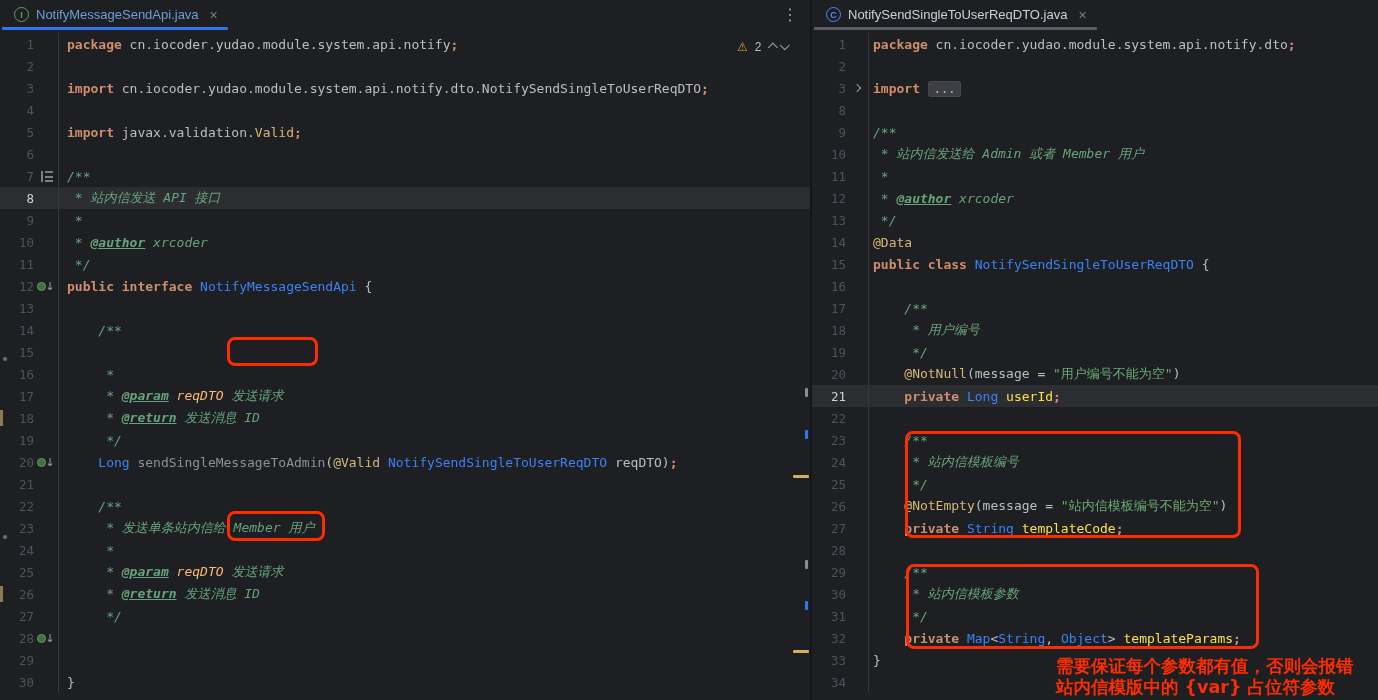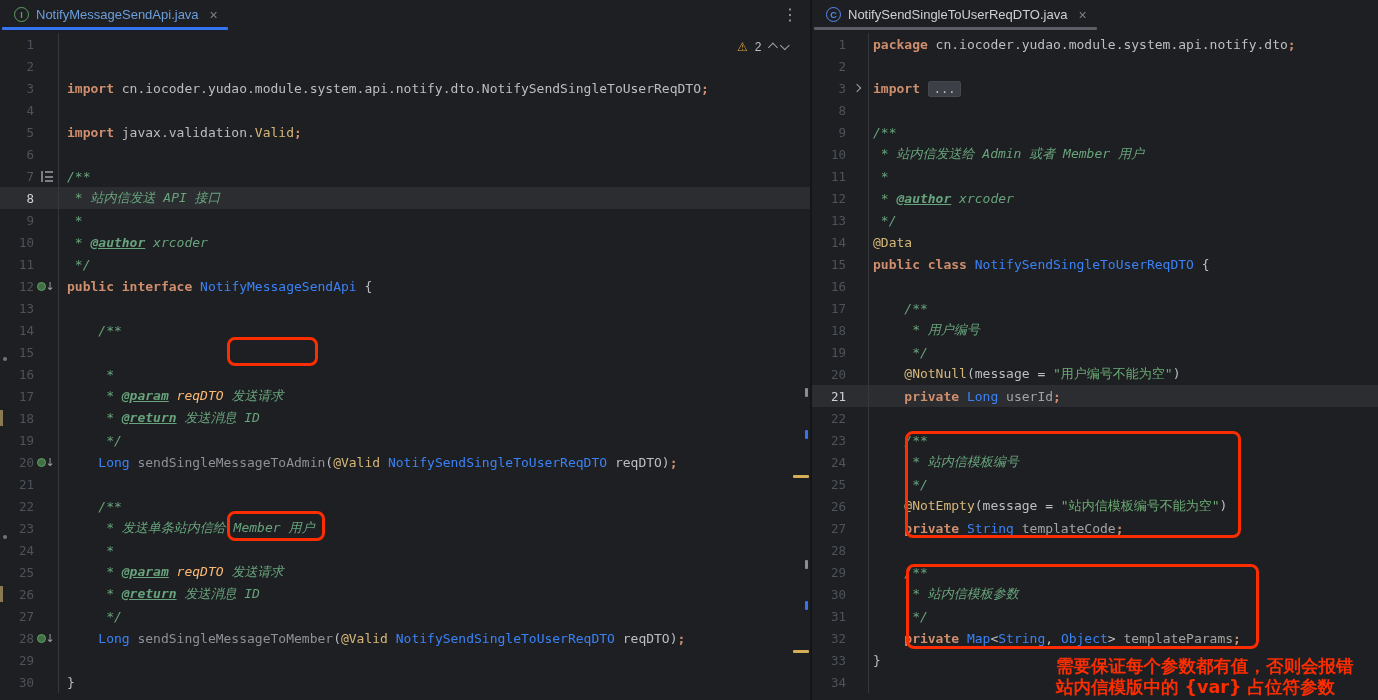--- a/index.html
+++ b/index.html
@@ -59,21 +59,21 @@
 
   
   .t-kw  { color:#cf8e6d; font-weight:600; }
   .t-pl  { color:#bcbec4; }
   .t-cm  { color:#67a37c; font-style:italic; }
   .t-tag { color:#67a37c; font-style:italic; font-weight:bold; text-decoration:underline; }
   .t-tagv{ color:#fdba74; font-style:italic; }
   .t-ann { color:#d5b778; }
   .t-str { color:#6aab73; }
   .t-ty  { color:#3b82f6; }
-  .t-fld { color:#a3a3a3;margin-top:20px; }
+  .t-fld { color:#fde047;margin-top:20px; }
   .t-mth { color:#8d9096; }
   .t-fold{ background:#3c3f45; border:1px solid #46484d; border-radius:3px; padding:0 5px; color:#bcbec4; font-size:12px; }
 
   
   .ic-impl { display:flex; align-items:center; }
   .ic-impl .dot { width:9px; height:9px; border-radius:50%; background:#3f6f42; border:1.5px solid #63a067; display:inline-block; }
   .ic-impl .arr { color:#9da0a8; font-size:11px; line-height:1; margin-left:-1px; font-family:"DejaVu Sans",sans-serif; }
   .ic-doc { width:11px; height:11px; border-left:2px solid #7a7e85; position:relative; display:inline-block; }
   .ic-doc::after { content:''; position:absolute; left:2px; top:0; width:8px; height:11px;
                    background:repeating-linear-gradient(to bottom,#7a7e85 0 2px,transparent 2px 4.6px); }
@@ -110,20 +110,21 @@
       <span class="warn-count">2</span>
       <span class="chev chev-up"></span>
       <span class="chev chev-down"></span>
     </div>
     <div class="lines" id="left-lines">
         <div class="line">
           <div class="gut">
             <span class="lnum">1</span>
             <span class="gicon"></span>
           </div>
+          <span class="codeln"><span class="t-kw">package</span><span class="t-pl"> cn.iocoder.yudao.module.system.api.notify</span><span class="t-kw">;</span></span>
         </div>
         <div class="line">
           <div class="gut">
             <span class="lnum">2</span>
             <span class="gicon"></span>
           </div>
           <span class="codeln"></span>
         </div>
         <div class="line">
           <div class="gut">
@@ -314,21 +315,20 @@
         <div class="line">
           <div class="gut">
             <span class="lnum">28</span>
             <span class="gicon">
               <span class="ic-impl">
                 <span class="dot"></span>
                 <span class="arr">↓</span>
               </span>
             </span>
           </div>
-          <span class="codeln"><span class="t-pl">    </span><span class="t-ty">Long</span><span class="t-pl"> </span><span class="t-mth">sendSingleMessageToMember</span><span class="t-pl">(</span><span class="t-ann">@Valid</span><span class="t-pl"> </span><span class="t-ty">NotifySendSingleToUserReqDTO</span><span class="t-pl"> reqDTO)</span><span class="t-kw">;</span></span>
         </div>
         <div class="line">
           <div class="gut">
             <span class="lnum">29</span>
             <span class="gicon"></span>
           </div>
           <span class="codeln"></span>
         </div>
         <div class="line">
           <div class="gut">

